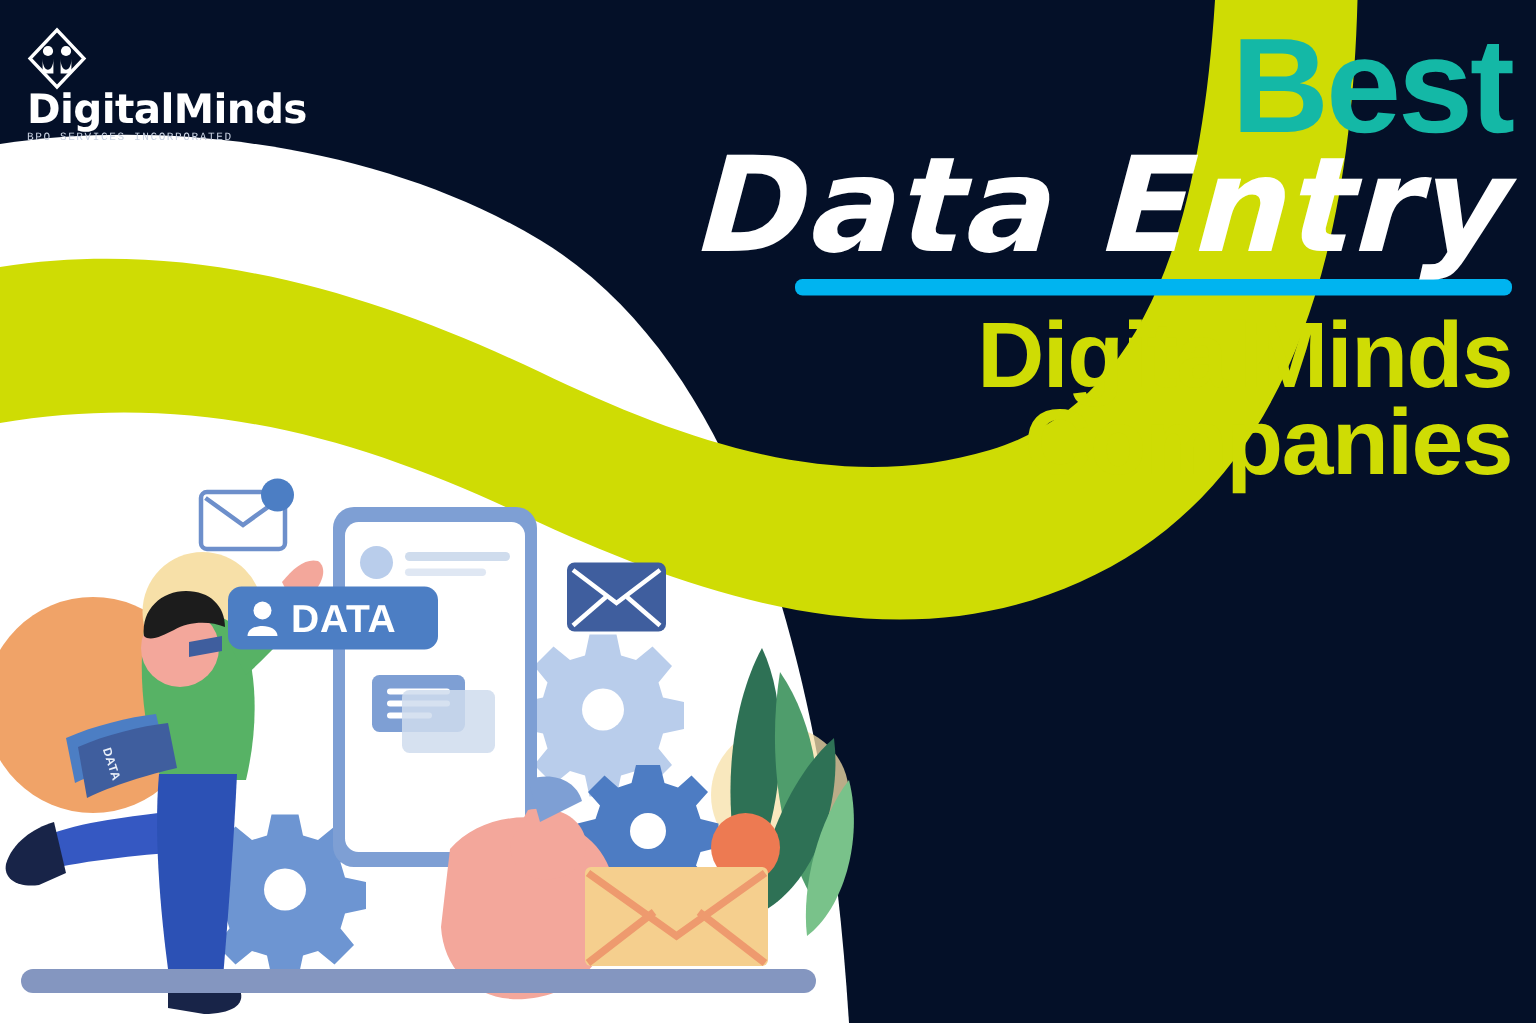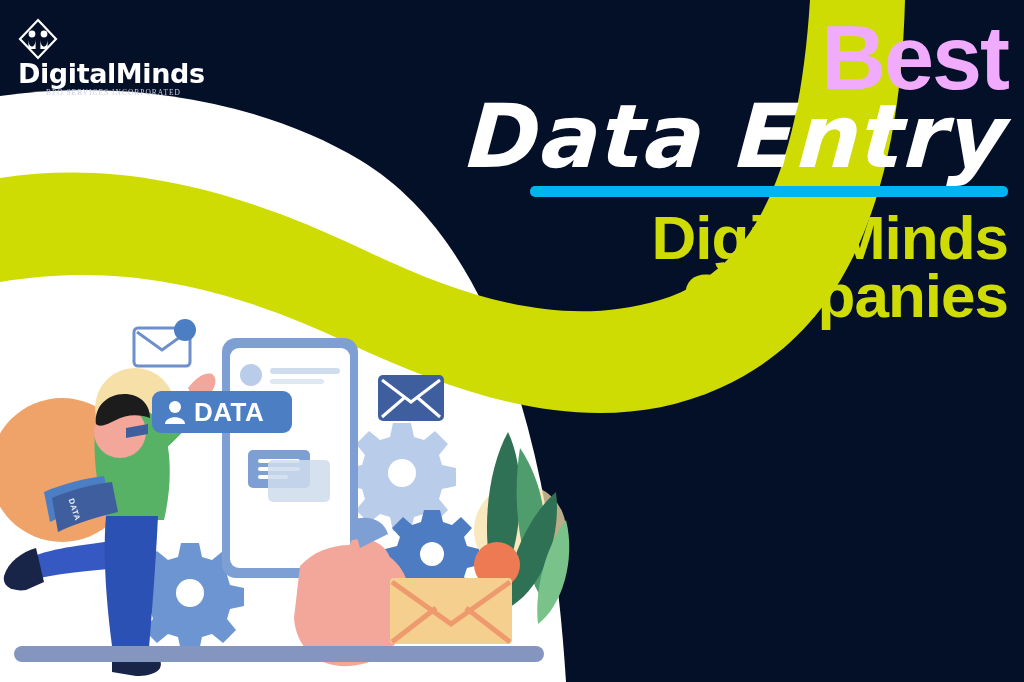--- a/index.html
+++ b/index.html
@@ -48,22 +48,21 @@
     font-size: 27px;
     font-weight: bold;
     letter-spacing: -0.4px;
     font-family: "DejaVu Sans", sans-serif;
   }
   .logo-tagline {
     color: #c9d2e2;
     font-size: 7.4px;
     letter-spacing: 1.05px;
     margin-top: 2px;
-    margin-left: 28px;
-    font-family: Liberation Serif, serif;
+    font-family: Liberation Mono, monospace;
   }
 
   
   .headline {
     position: absolute;
     right: 16px;
     top: 26px;
     width: 560px;
     text-align: right;
     z-index: 40;
@@ -71,21 +70,21 @@
   .h-ten {
     color: #ffffff;
     font-size: 215px;
     font-weight: bold;
     line-height: 0.88;
     letter-spacing: -4px;
     font-family: "Liberation Sans", sans-serif;
     margin: 0;
   }
   .h-best {
-    color: #f0abfc;
+    color: #14b8a6;
     font-size: 90px;
     font-weight: bold;
     line-height: 0.86;
     letter-spacing: -2px;
     margin: -6px 0 0 0;
     font-family: "Liberation Sans", sans-serif;
   }
   .h-script {
     color: #ffffff;
     font-size: 88px;

